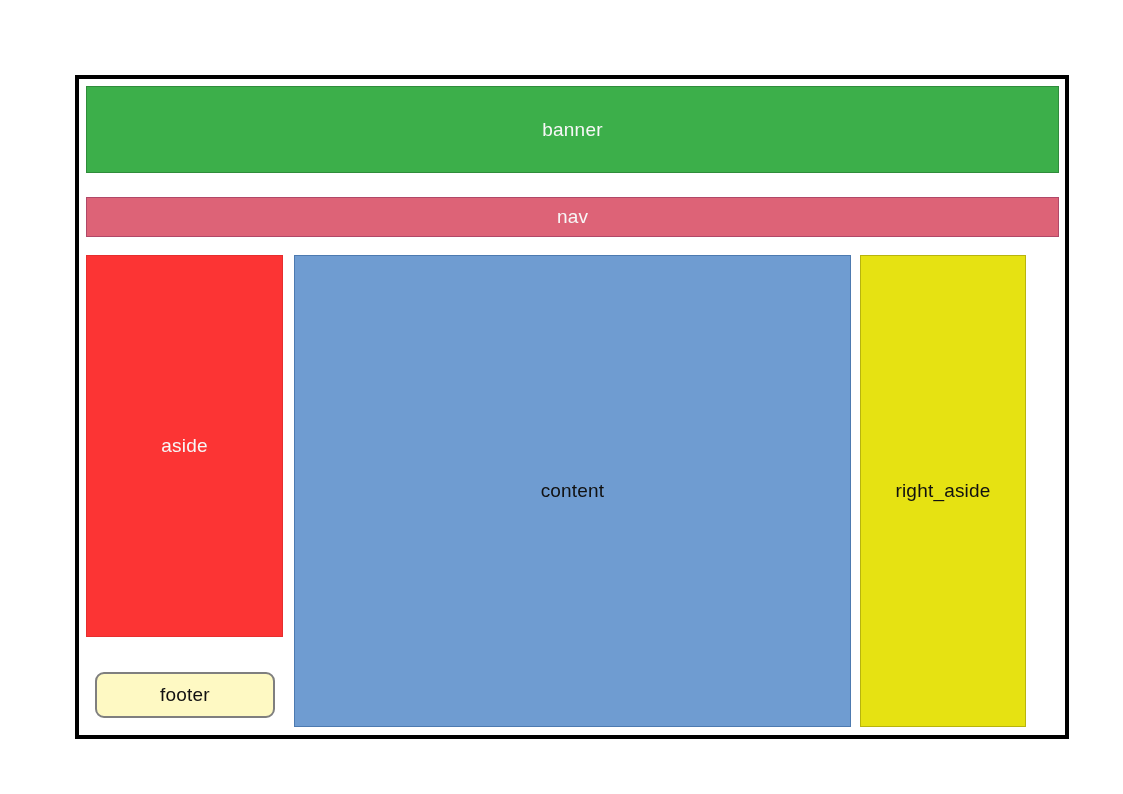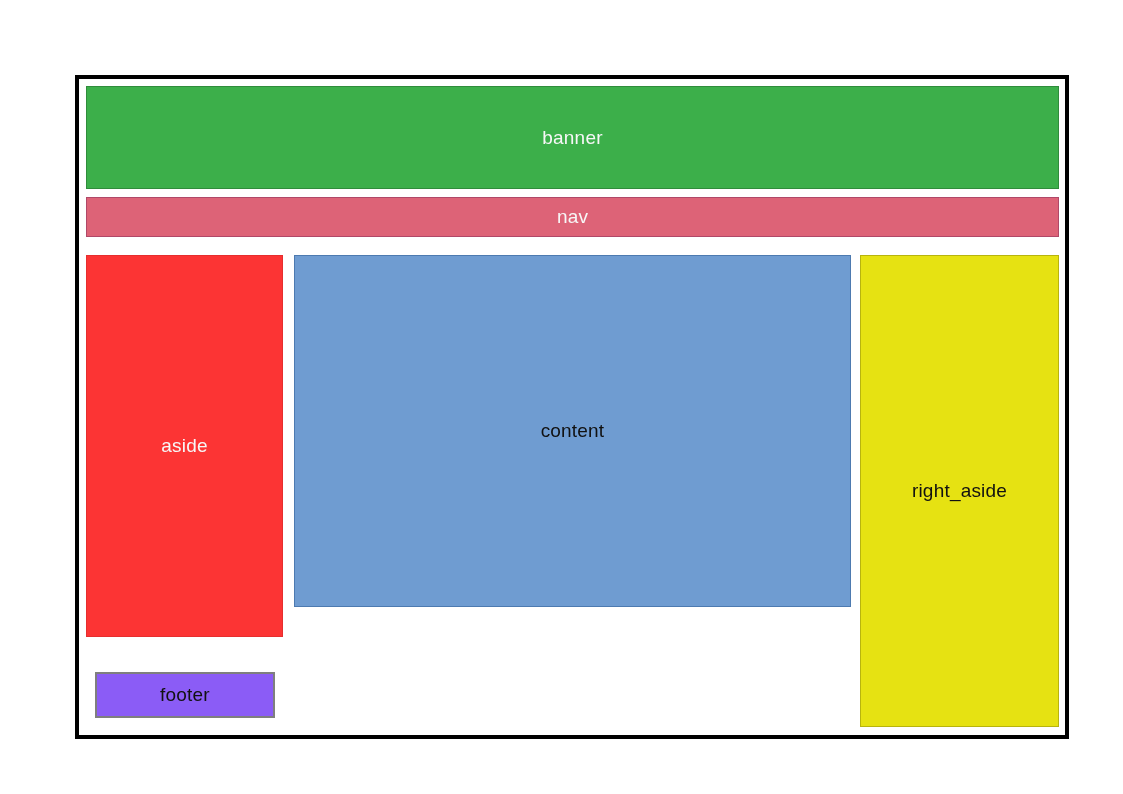--- a/index.html
+++ b/index.html
@@ -31,44 +31,44 @@
     display: flex;
     align-items: center;
     justify-content: center;
     font-size: 19px;
     letter-spacing: 0.2px;
   }
   .banner {
     left: 7px;
     top: 7px;
     width: 973px;
-    height: 103px;
+    height: 87px;
   }
   .nav {
     left: 7px;
     top: 118px;
     width: 973px;
     height: 40px;
   }
   .aside {
     left: 7px;
     top: 176px;
     width: 197px;
     height: 382px;
   }
   .content {
     left: 215px;
     top: 176px;
     width: 557px;
-    height: 352px;
+    height: 472px;
   }
   .right-aside {
     left: 781px;
     top: 176px;
-    width: 199px;
+    width: 166px;
     height: 472px;
   }
   .footer {
     left: 8px;
     top: 416px;
     width: 180px;
     height: 46px;
     border-width: 2px;
   }
   .region-label {
@@ -85,21 +85,21 @@
     <span class="region-label">banner</span>
   </div>
 
   <div class="region nav" style="background-color: rgb(221, 99, 119); border-color: rgb(176, 72, 104); color: rgb(247, 247, 247);">
     <span class="region-label">nav</span>
   </div>
 
   <div class="region aside" style="background-color: rgb(252, 52, 52); border-color: rgb(230, 46, 46); color: rgb(247, 247, 247);">
     <span class="region-label">aside</span>
 
-    <div class="region footer" style="background-color: #8b5cf6; border-color: rgb(127, 127, 127); color: rgb(17, 17, 17);">
+    <div class="region footer" style="background-color: #fef9c3; border-color: rgb(127, 127, 127); color: rgb(17, 17, 17); border-radius: 9px;">
       <span class="region-label">footer</span>
     </div>
   </div>
 
   <div class="region content" style="background-color: rgb(111, 156, 209); border-color: rgb(77, 122, 176); color: rgb(17, 17, 17);">
     <span class="region-label">content</span>
   </div>
 
   <div class="region right-aside" style="background-color: rgb(230, 226, 18); border-color: rgb(184, 180, 14); color: rgb(17, 17, 17);">
     <span class="region-label">right_aside</span>

